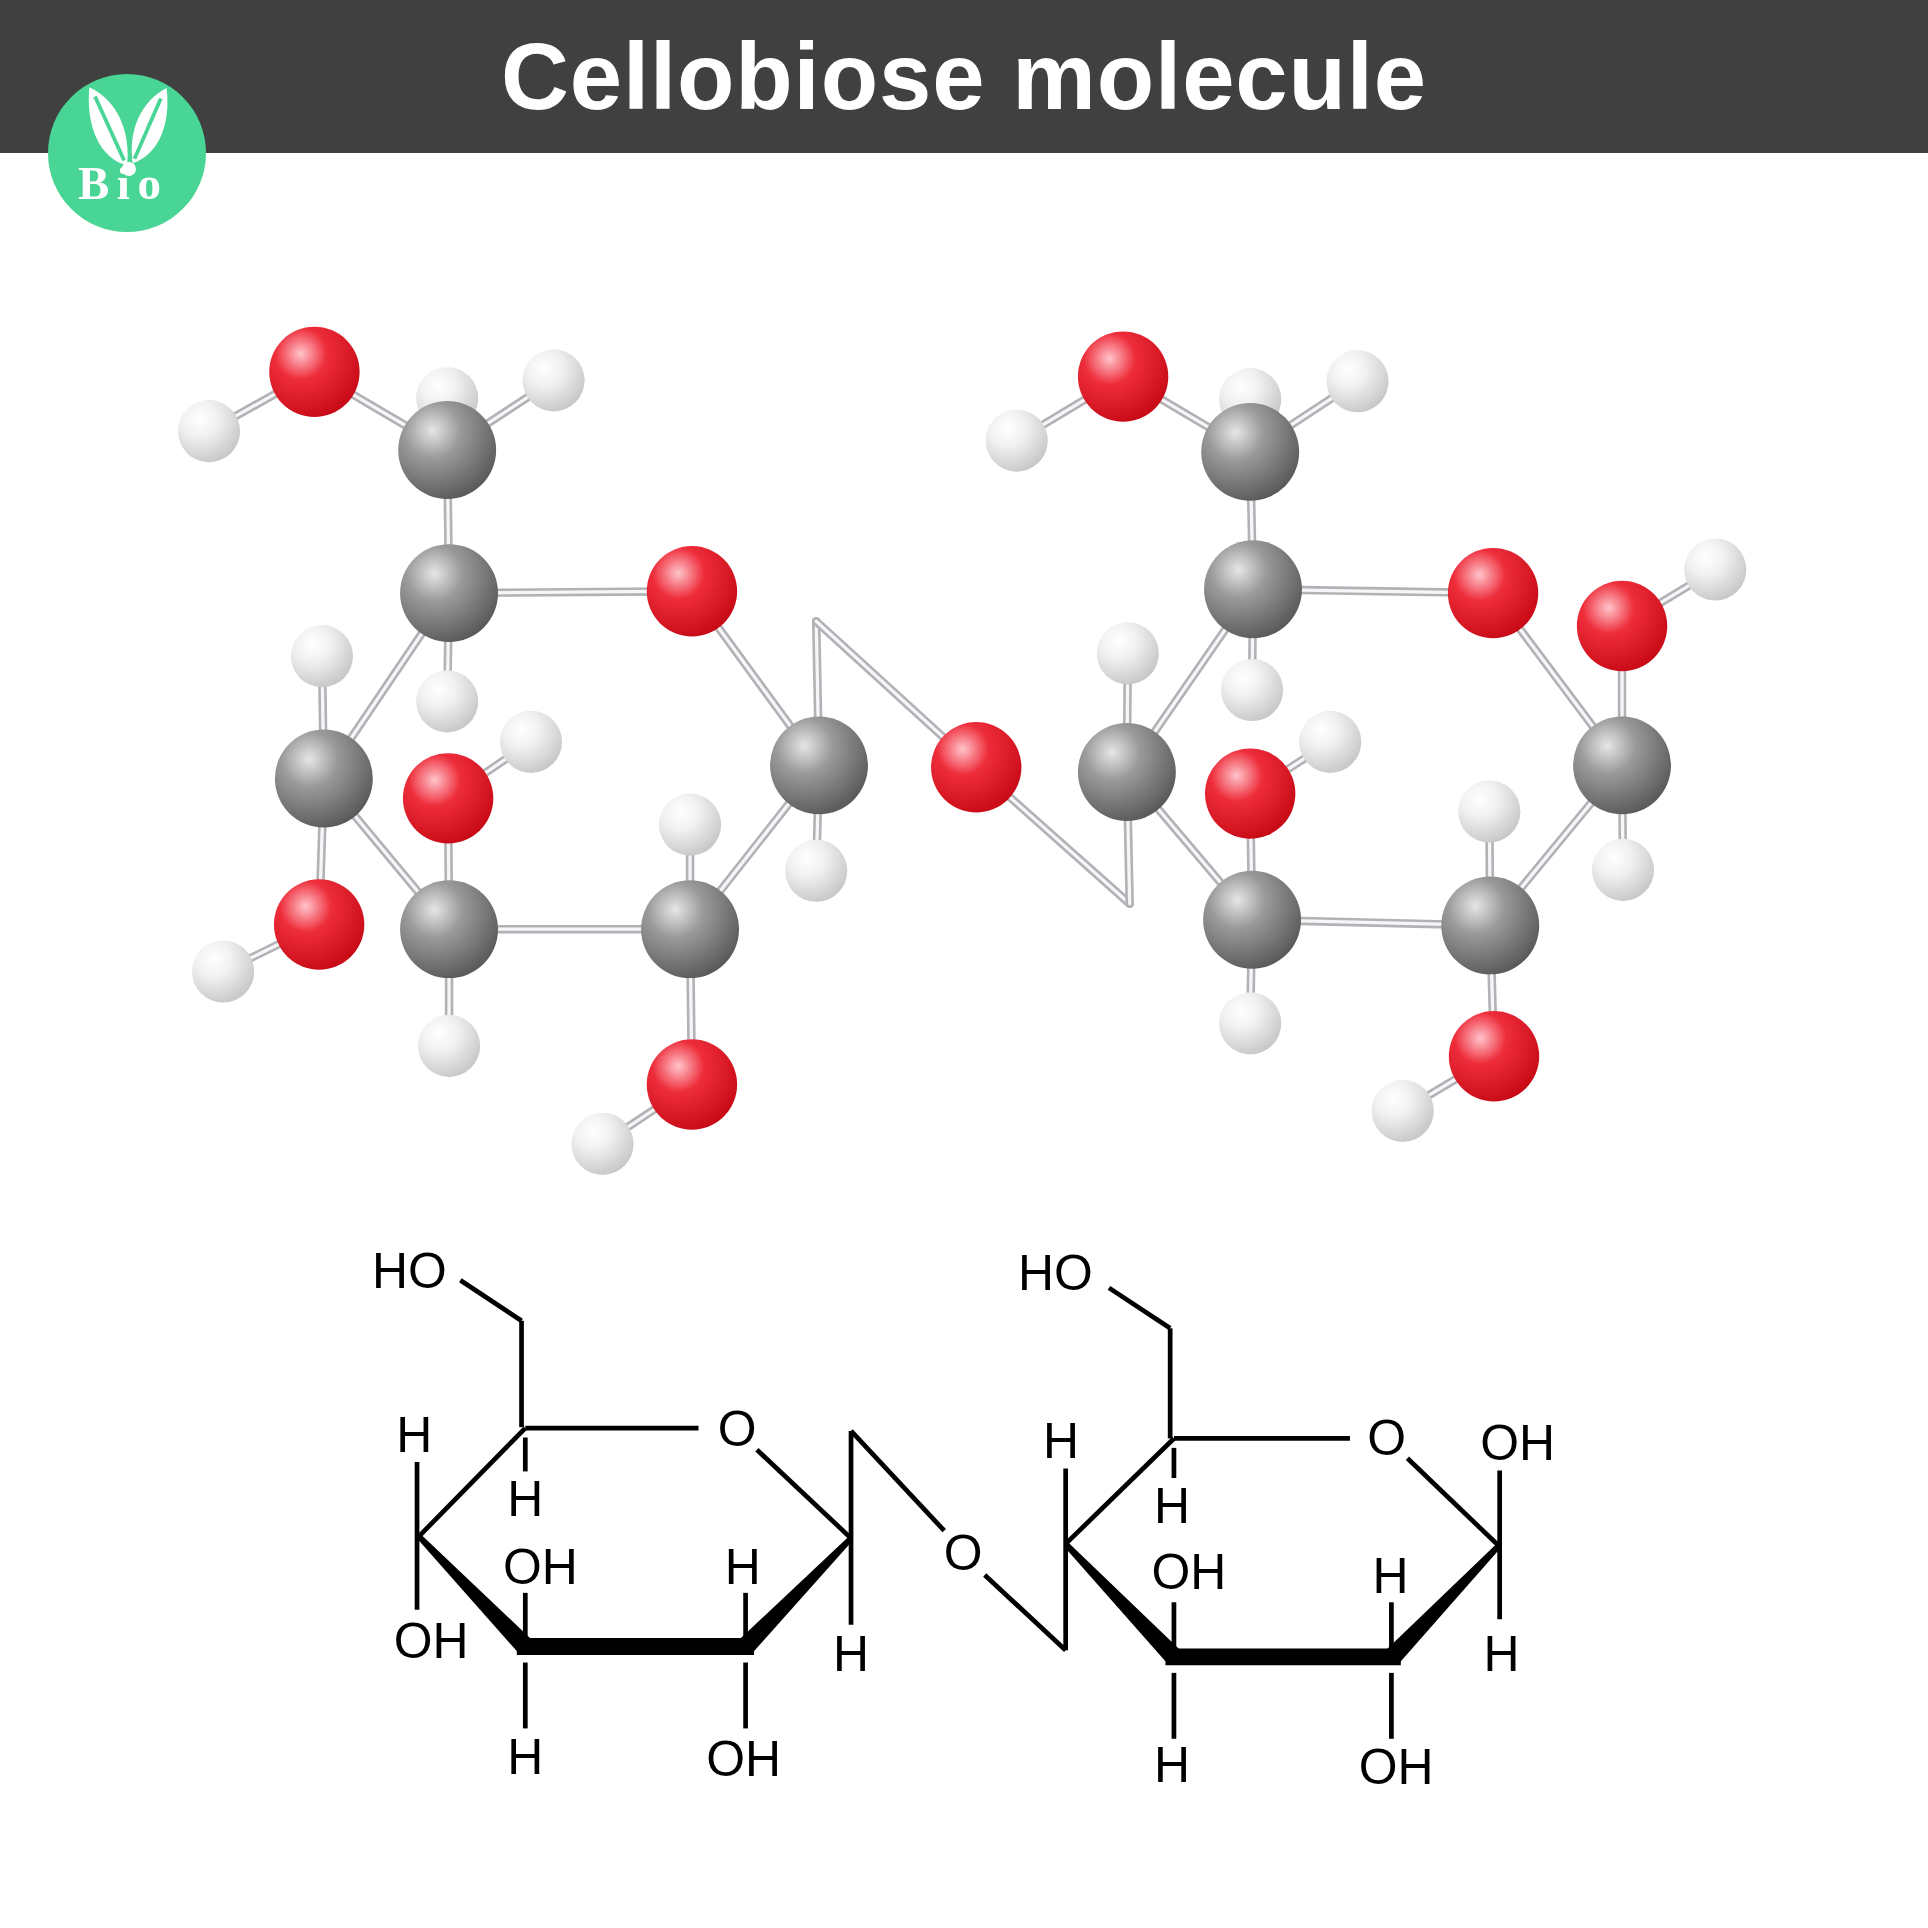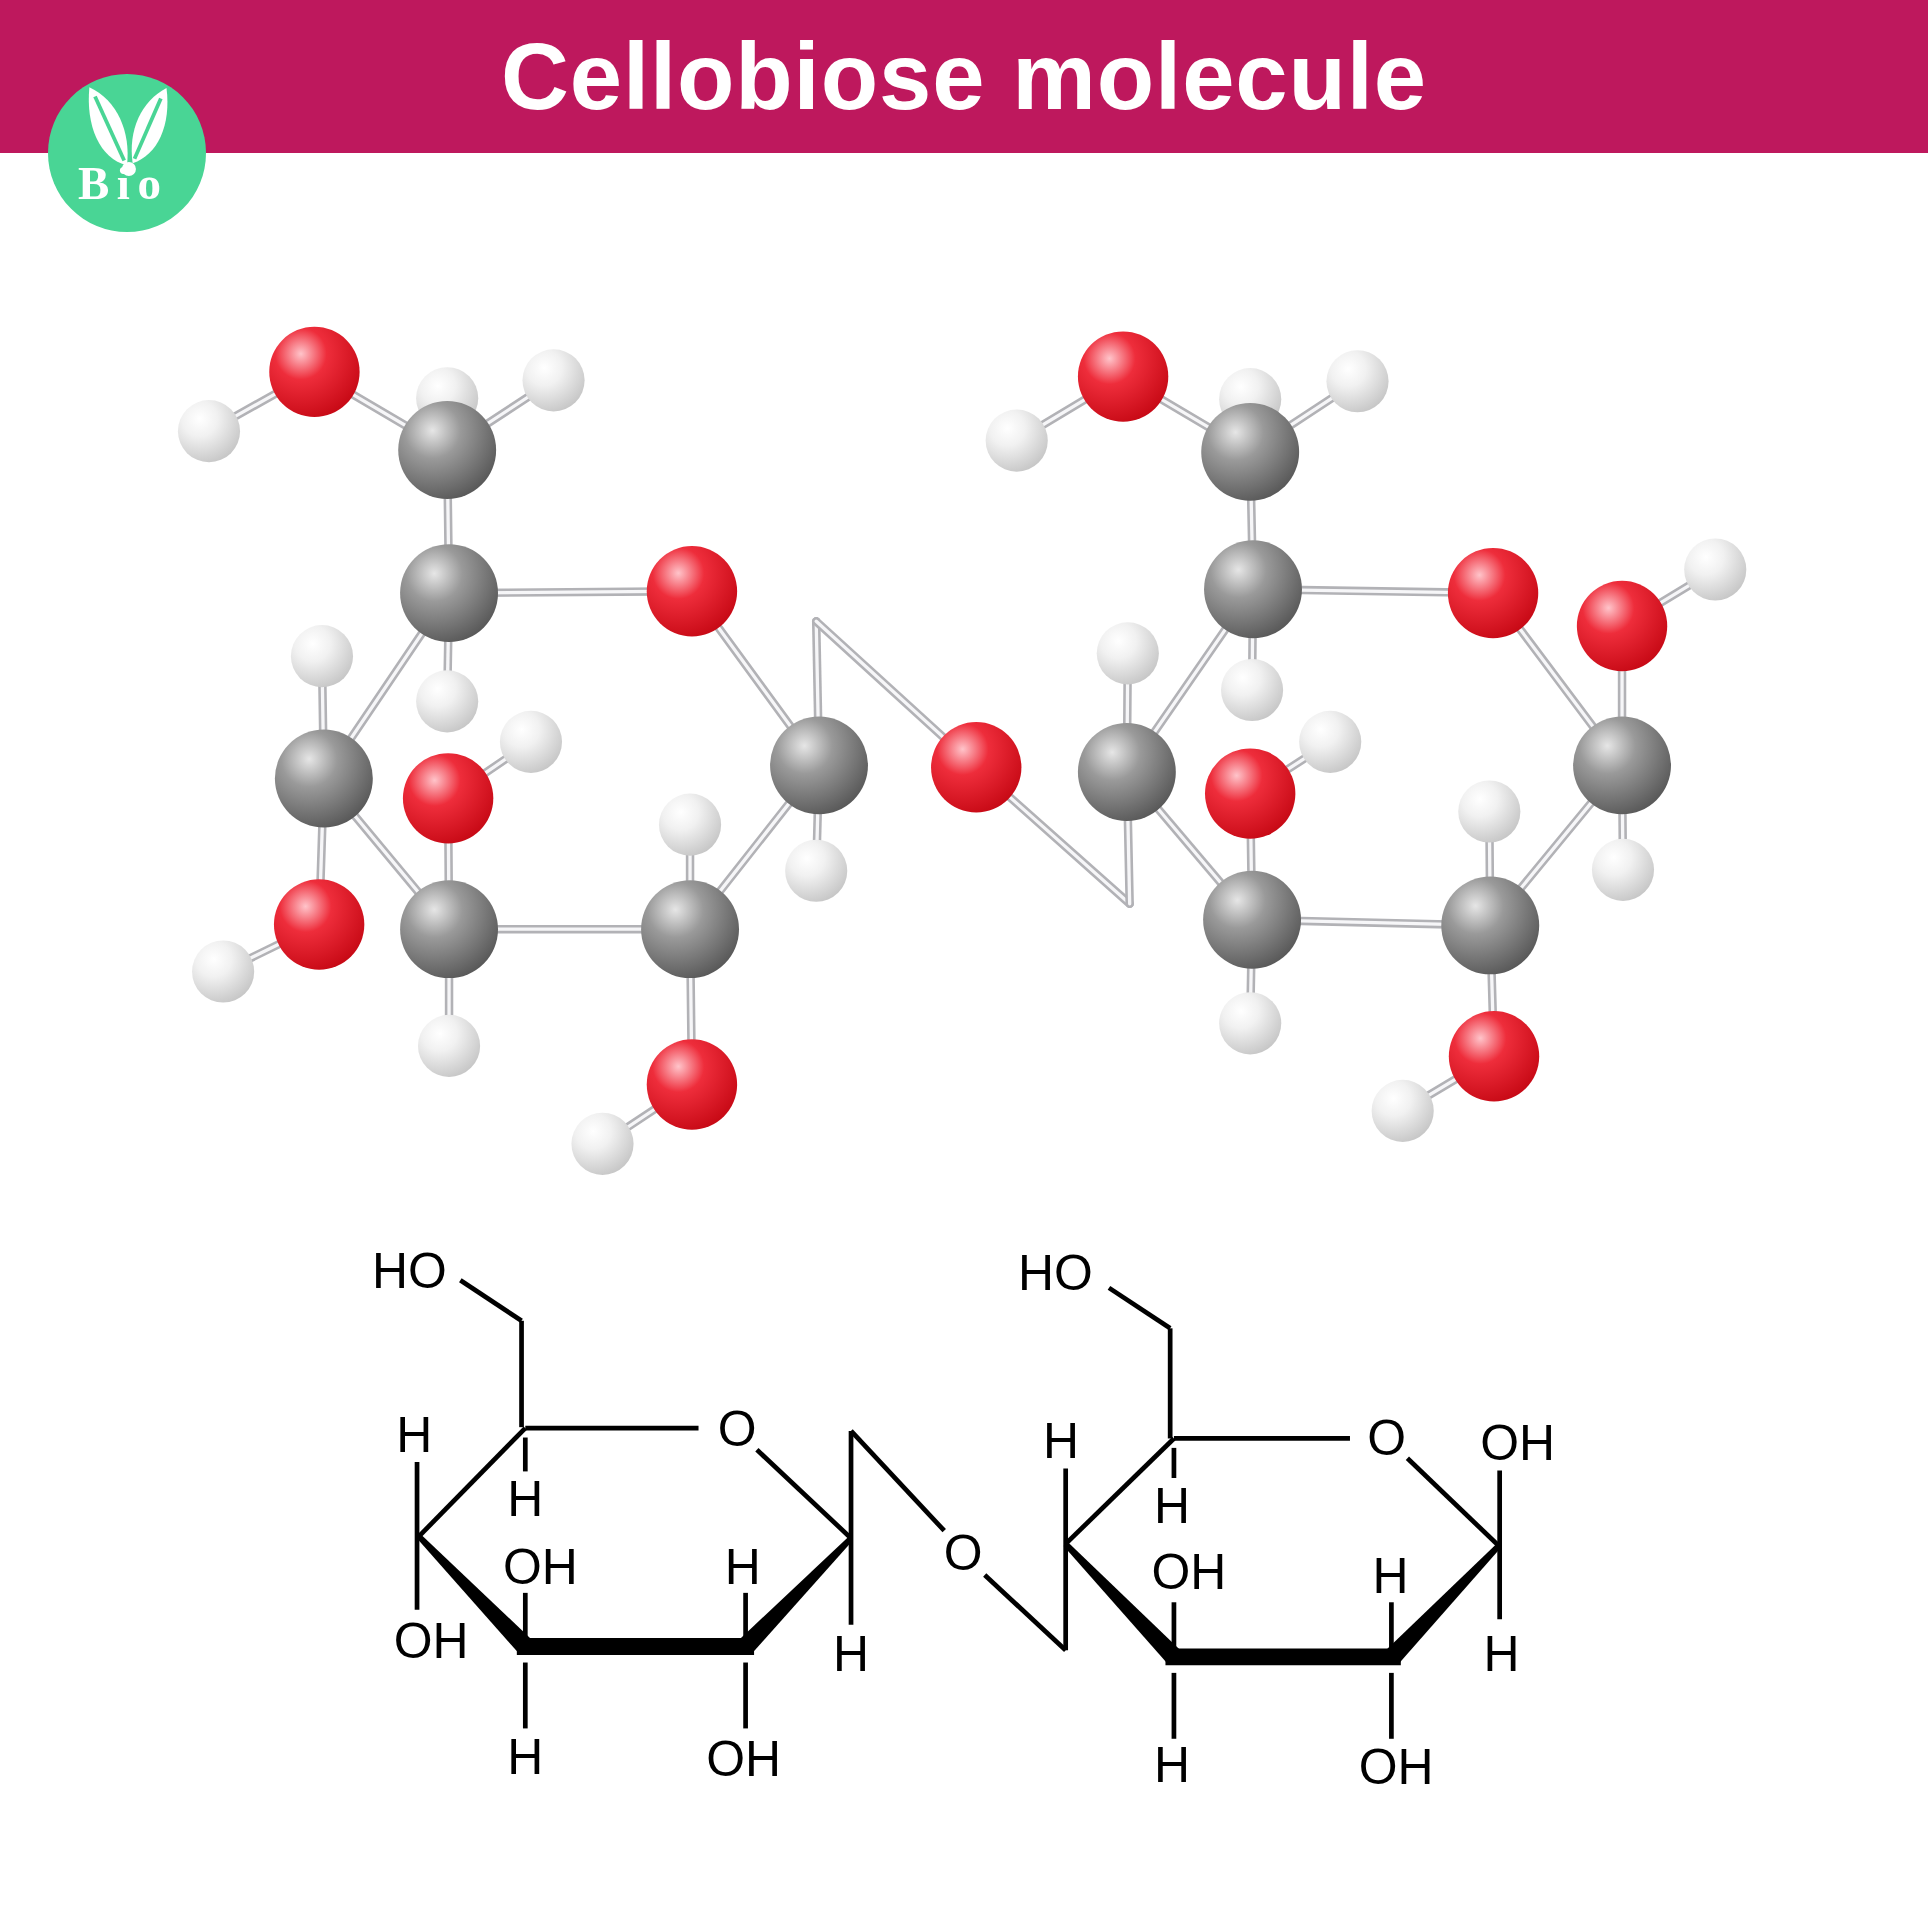--- a/index.html
+++ b/index.html
@@ -1,18 +1,18 @@
 <!DOCTYPE html>
 <html style="font-size:15px"><head>
 <meta charset="utf-8">
 <style>
   html,body{margin:0;padding:0;width:1928px;height:1928px;background:#ffffff;overflow:hidden;
             font-family:"Liberation Sans","DejaVu Sans",sans-serif;}
   #page{position:relative;width:1928px;height:1928px;background:#fff;}
-  #title-bar{position:absolute;left:0;top:0;width:1928px;height:153px;background:#be185d;
+  #title-bar{position:absolute;left:0;top:0;width:1928px;height:153px;background:#404040;
              display:flex;align-items:center;justify-content:center;z-index:5;}
   #title-bar .title{color:#fff;font-weight:bold;font-size:94px;letter-spacing:0.9px;
                     font-family:"Liberation Sans","DejaVu Sans",sans-serif;}
   #logo-svg{position:absolute;left:48px;top:74px;width:158px;height:158px;z-index:6;}
   #scene{position:absolute;left:0;top:0;width:1928px;height:1928px;z-index:1;}
 </style>
 </head>
 <body>
 
 <div id="page">

